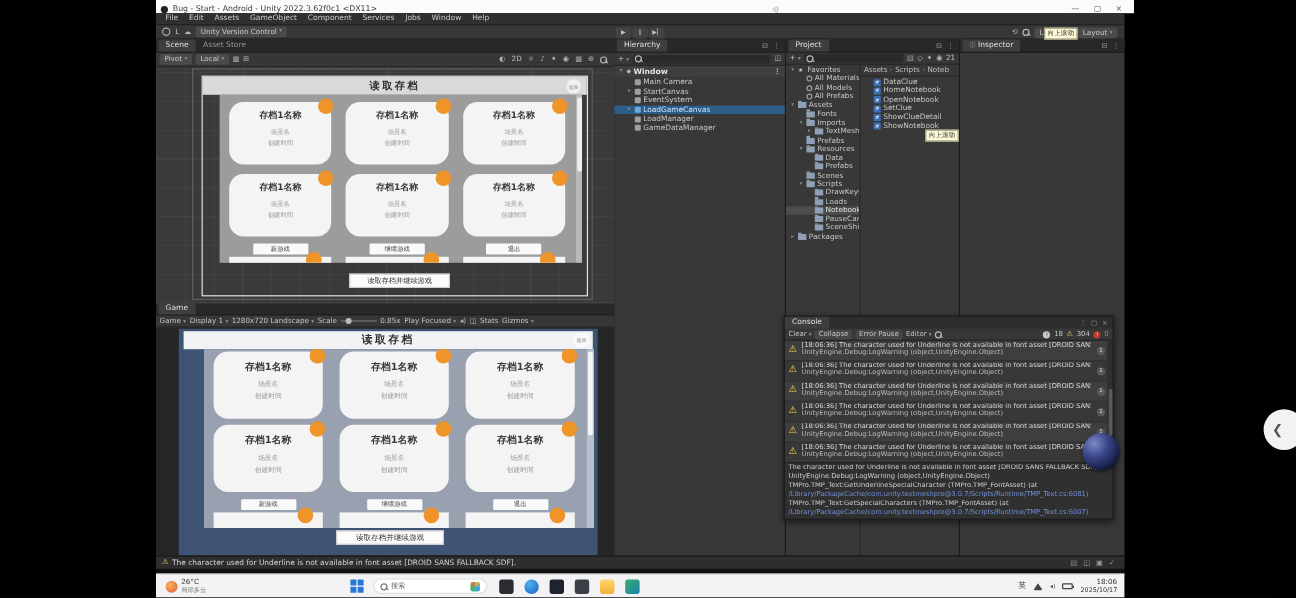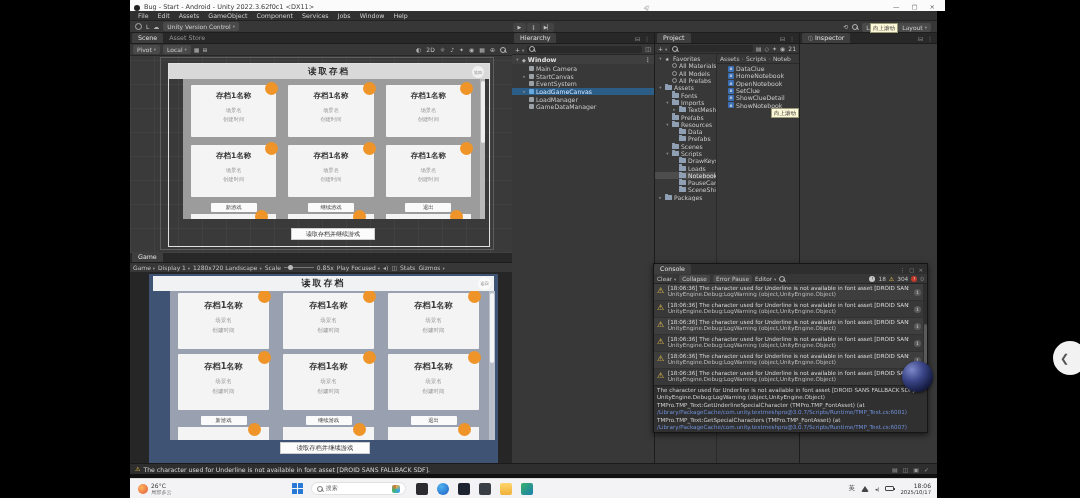--- a/index.html
+++ b/index.html
@@ -44,21 +44,21 @@
  background-image:repeating-linear-gradient(0deg,rgba(255,255,255,.035) 0 1px,transparent 1px 24px),repeating-linear-gradient(90deg,rgba(255,255,255,.035) 0 1px,transparent 1px 24px)}
 .canvas-bounds{position:absolute;left:30px;top:1px;width:334px;height:193px;border:1px solid #5e5e5e}
 .ui-canvas{position:absolute;left:38px;top:7px;width:322px;height:184px;border:1px solid rgba(255,255,255,.85)}
 .ui-header{position:absolute;left:0;top:0;right:0;height:15px;background:#d9d9d9;display:flex;align-items:center;justify-content:center}
 .ui-title{font-size:8.5px;font-weight:bold;color:#2e2e2e;letter-spacing:2px}
 .back-btn{position:absolute;right:5px;top:2px;width:12px;height:12px;border-radius:50%;background:#f1f1f1;color:#888;font-size:4px;display:flex;align-items:center;justify-content:center}
 .ui-scroll{position:absolute;left:14px;top:15px;right:4px;height:140px;background:#9c9c9c;overflow:hidden}
 .ui-sb{position:absolute;right:0;top:0;width:5px;height:100%;background:#b9b9b9}
 .ui-sb .thumb{position:absolute;left:.5px;top:2px;width:4px;height:62px;background:#efefef;border-radius:2px}
 .cards-grid{display:grid;grid-template-columns:repeat(3,1fr);gap:8px 12px;padding:6px 14px 0 8px}
-.card{position:relative;background:#f4f4f4;border-radius:1px;text-align:center;height:52px}
+.card{position:relative;background:#f4f4f4;border-radius:12px;text-align:center;height:52px}
 .dot{position:absolute;top:-3px;right:-2px;width:13px;height:13px;border-radius:50%;background:#ef9428}
 .c-title{font-size:7.5px;font-weight:bold;color:#3a3a3a;padding-top:6px}
 .c-scene{font-size:5.3px;color:#9a9a9a;margin-top:6px}
 .c-time{font-size:5.3px;color:#9a9a9a;margin-top:2px}
 .row3-grid{display:grid;grid-template-columns:repeat(3,1fr);gap:0 12px;padding:6px 14px 0 8px}
 .slot3{position:relative;height:30px}
 .mini-btn{position:absolute;left:50%;transform:translateX(-50%);top:0;width:46px;height:9px;background:#fafafa;font-size:5.3px;color:#444;display:flex;align-items:center;justify-content:center;border-radius:1px}
 .partial-card{position:absolute;left:0;right:0;top:11px;height:18px;background:#f4f4f4}
 .slot3 .dot{top:7px;right:8px}
 .load-btn{position:absolute;font-size:6px;color:#333;background:#fcfcfc;border:1px solid #cfcfcf;display:flex;align-items:center;justify-content:center}

